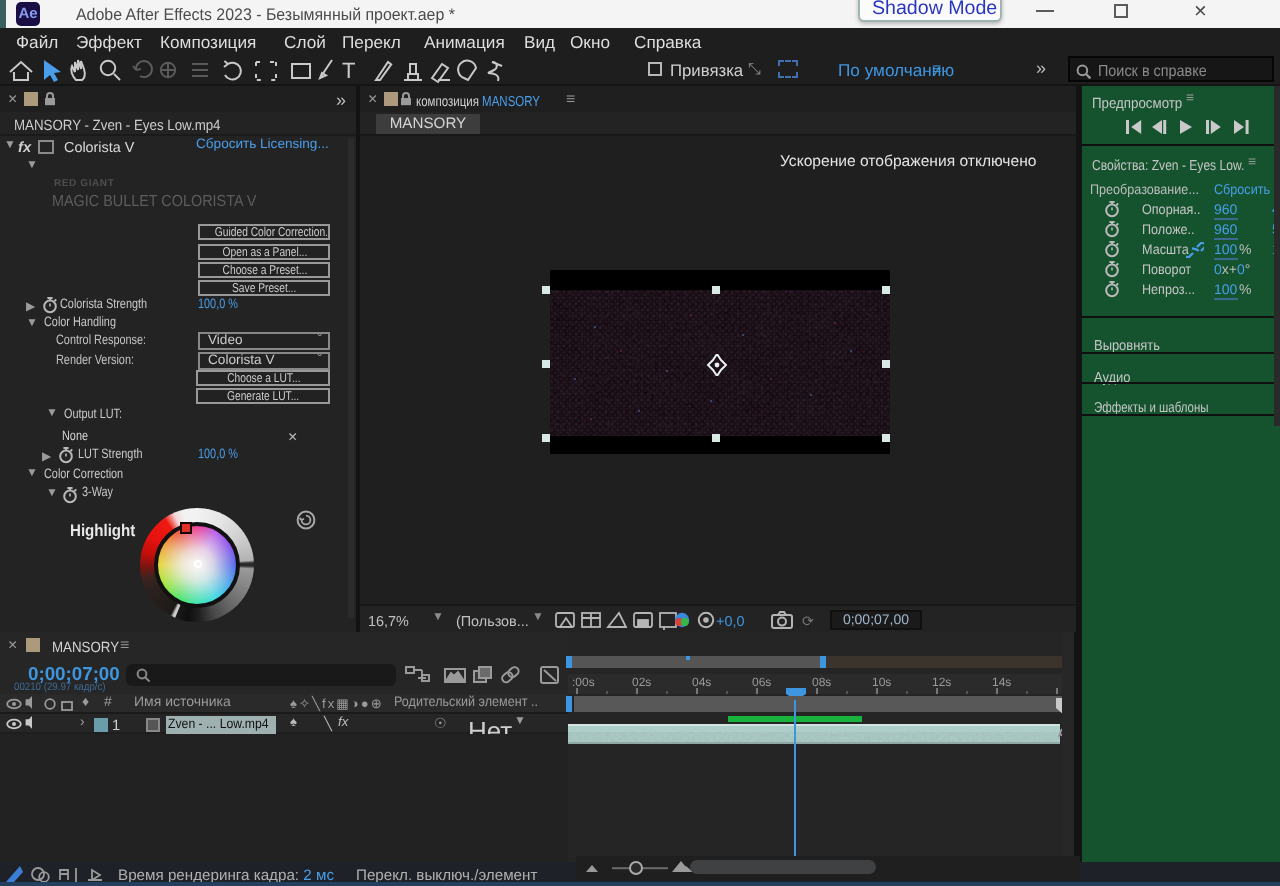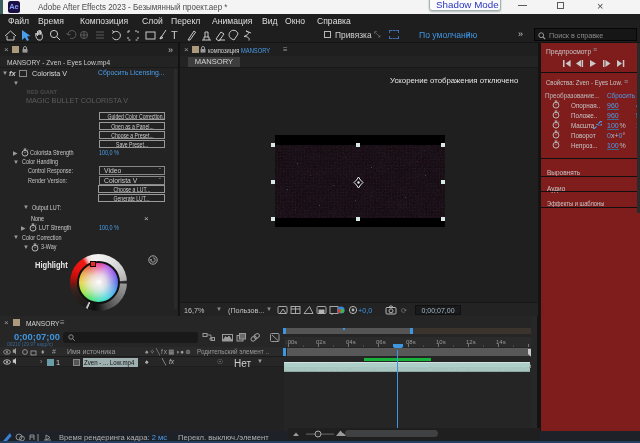--- a/index.html
+++ b/index.html
@@ -36,21 +36,21 @@
   <div class="a" style="left:38px;top:2px;font-size:8.4px;color:#4c4c4c;"><span style="display:inline-block;transform:scaleX(.95);transform-origin:0 50%;white-space:nowrap;">Adobe After Effects 2023 - Безымянный проект.aep *</span></div>
   <div class="a" style="left:429px;top:-5px;width:72px;height:16px;background:#fbfbfb;border:1px solid #9fb3b3;border-radius:3px;box-shadow:0 1px 2px rgba(0,0,0,.25);"></div>
   <div class="a" style="left:436px;top:-1px;font-size:9.8px;color:#2a35c0;">Shadow Mode</div>
   <div class="a" style="left:518px;top:5px;width:9px;height:1px;background:#5a5a5a;"></div>
   <div class="a" style="left:557px;top:2px;width:7px;height:7px;border:1px solid #5a5a5a;"></div>
   <div class="a" style="left:597px;top:0px;font-size:11px;color:#4a4a4a;">×</div>
 </div>
 
 <div class="a" id="menubar" style="left:0;top:14px;width:640px;height:13px;background:#1e1e1e;color:#dedede;font-size:8.6px;">
   <span class="a" style="left:8px;top:2px;">Файл</span>
-  <span class="a" style="left:38px;top:2px;">Время</span>
+  <span class="a" style="left:38px;top:2px;">Эффект</span>
   <span class="a" style="left:80px;top:2px;">Композиция</span>
   <span class="a" style="left:142px;top:2px;">Слой</span>
   <span class="a" style="left:171px;top:2px;">Перекл</span>
   <span class="a" style="left:212px;top:2px;">Анимация</span>
   <span class="a" style="left:262px;top:2px;">Вид</span>
   <span class="a" style="left:285px;top:2px;">Окно</span>
   <span class="a" style="left:317px;top:2px;">Справка</span>
 </div>
 
 <div class="a" id="toolbar" style="left:0;top:27px;width:640px;height:16px;background:#1e1e1e;border-bottom:1px solid #141414;">
@@ -285,21 +285,21 @@
     <svg class="a" style="left:205px;top:2px;" width="12" height="10" viewBox="0 0 12 10" fill="none" stroke="#b5b5b5" stroke-width="1">
       <rect x="1" y="2.5" width="10" height="6.5" rx="1"></rect>
           <circle cx="6" cy="5.8" r="2"></circle>
           <path d="M4 2.5 L5 1 h2 l1 1.5"></path>
     </svg>
     <span class="a" style="left:221px;top:3px;color:#777;">⟳</span>
     <div class="a" style="left:235px;top:1.5px;width:46px;height:10px;background:#1a1a1a;border:1px solid #101010;color:#9fb6ca;font-size:7px;line-height:9px;text-align:center;">0;00;07,00</div>
   </div>
 </div>
 
-<div class="a" id="rightpanel" style="left:539px;top:43px;width:101px;height:388px;background:#7f1d1d;border-left:2px solid #131313;">
+<div class="a" id="rightpanel" style="left:539px;top:43px;width:101px;height:388px;background:#14532d;border-left:2px solid #131313;">
   <div id="rpbody" style="position:absolute;left:0;top:0;width:99px;height:388px;font-size:7px;color:#c6c6c6;">
     <span class="a" style="left:5px;top:3.5px;font-size:7.4px;"><span class="t9">Предпросмотр</span></span>
     <span class="a" style="left:52px;top:3px;color:#9a9a9a;">≡</span>
 
     <svg class="a" style="left:21px;top:16px;" width="64" height="9" viewBox="0 0 64 9">
       <g fill="#c9c9c9">
         <rect x="1" y="1" width="1.5" height="7"></rect>
             <path d="M8.6 1 L3.6 4.5 L8.6 8 Z"></path>
         <path d="M19 1 L14 4.5 L19 8 Z"></path>
             <rect x="19.6" y="1" width="1.5" height="7"></rect>
@@ -422,21 +422,21 @@
     </svg>
     <span class="a" style="left:40px;top:42px;font-size:7px;color:#9a9a9a;">›</span>
     <span class="a" style="left:47px;top:42.5px;width:7px;height:7px;background:#6a9daa;"></span>
     <span class="a" style="left:56px;top:42px;font-size:7.4px;color:#cfcfcf;">1</span>
     <span class="a" style="left:73px;top:42.5px;width:7px;height:7px;background:#555;border:1px solid #888;"></span>
     <div class="a" style="left:83px;top:41.5px;width:55px;height:9px;background:#9fb0b0;color:#111;font-size:6.8px;line-height:9px;padding-left:1px;"><span class="t9" style="display:inline-block;">Zven - ... Low.mp4</span></div>
     <span class="a" style="left:145px;top:42px;font-size:6.6px;color:#bbb;">♠</span>
     <span class="a" style="left:162px;top:42px;font-size:6.6px;color:#bbb;">╲</span>
     <span class="a" style="left:169px;top:42px;font-size:6.6px;font-style:italic;color:#bbb;">fx</span>
     <span class="a" style="left:217px;top:42px;font-size:7px;color:#9a9a9a;">☉</span>
-    <span class="a" style="left:234px;top:42px;font-size:10px;color:#cfcfcf;">Нет</span>
+    <span class="a" style="left:234px;top:42px;font-size:13px;color:#cfcfcf;">Нет</span>
     <span class="a" style="left:257px;top:42px;font-size:6px;color:#9a9a9a;">▼</span>
     <div class="a" style="left:0;top:51px;width:284px;height:64px;background:#222;"></div>
 
     <div class="a" style="left:284px;top:0;width:247px;height:115px;background:#252525;"></div>
 
     <div class="a" style="left:284px;top:12px;width:247px;height:6px;background:#3b342c;"></div>
     <div class="a" style="left:284px;top:12px;width:129px;height:6px;background:#555;"></div>
     <div class="a" style="left:283px;top:12px;width:3px;height:6px;background:#3f96e0;"></div>
     <div class="a" style="left:410px;top:12px;width:3px;height:6px;background:#3f96e0;"></div>
     <div class="a" style="left:343px;top:12px;width:2px;height:2px;background:#3f96e0;"></div>

